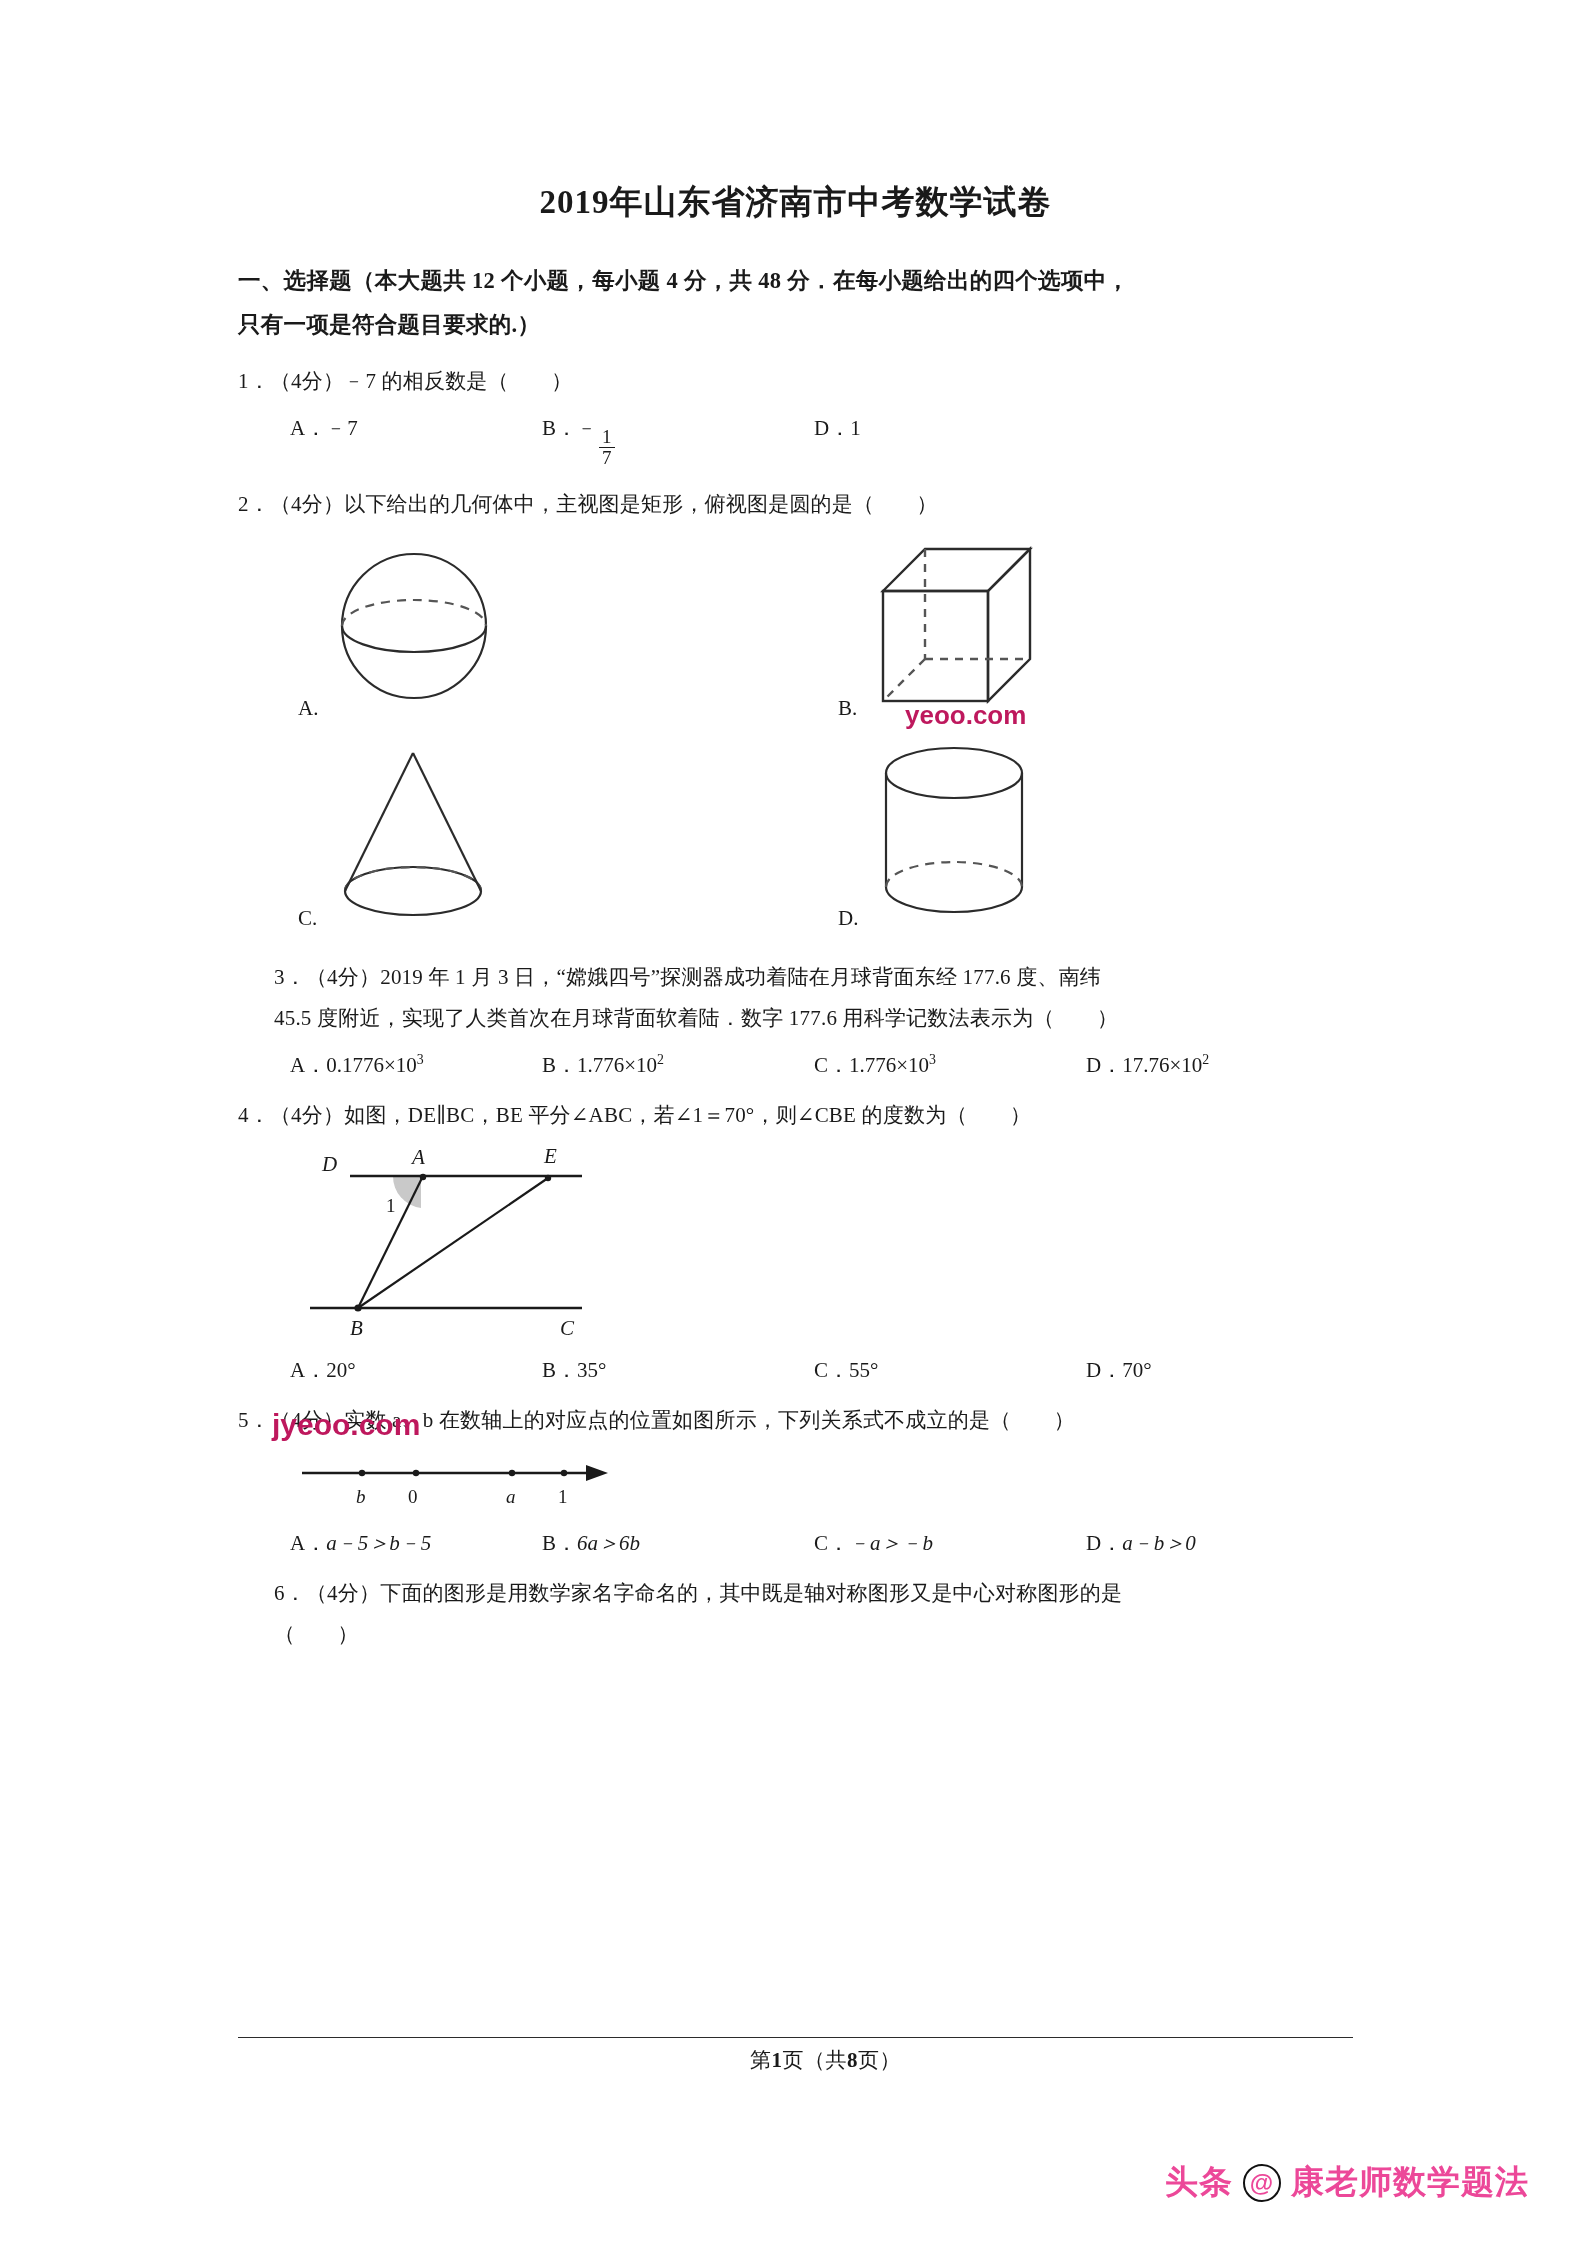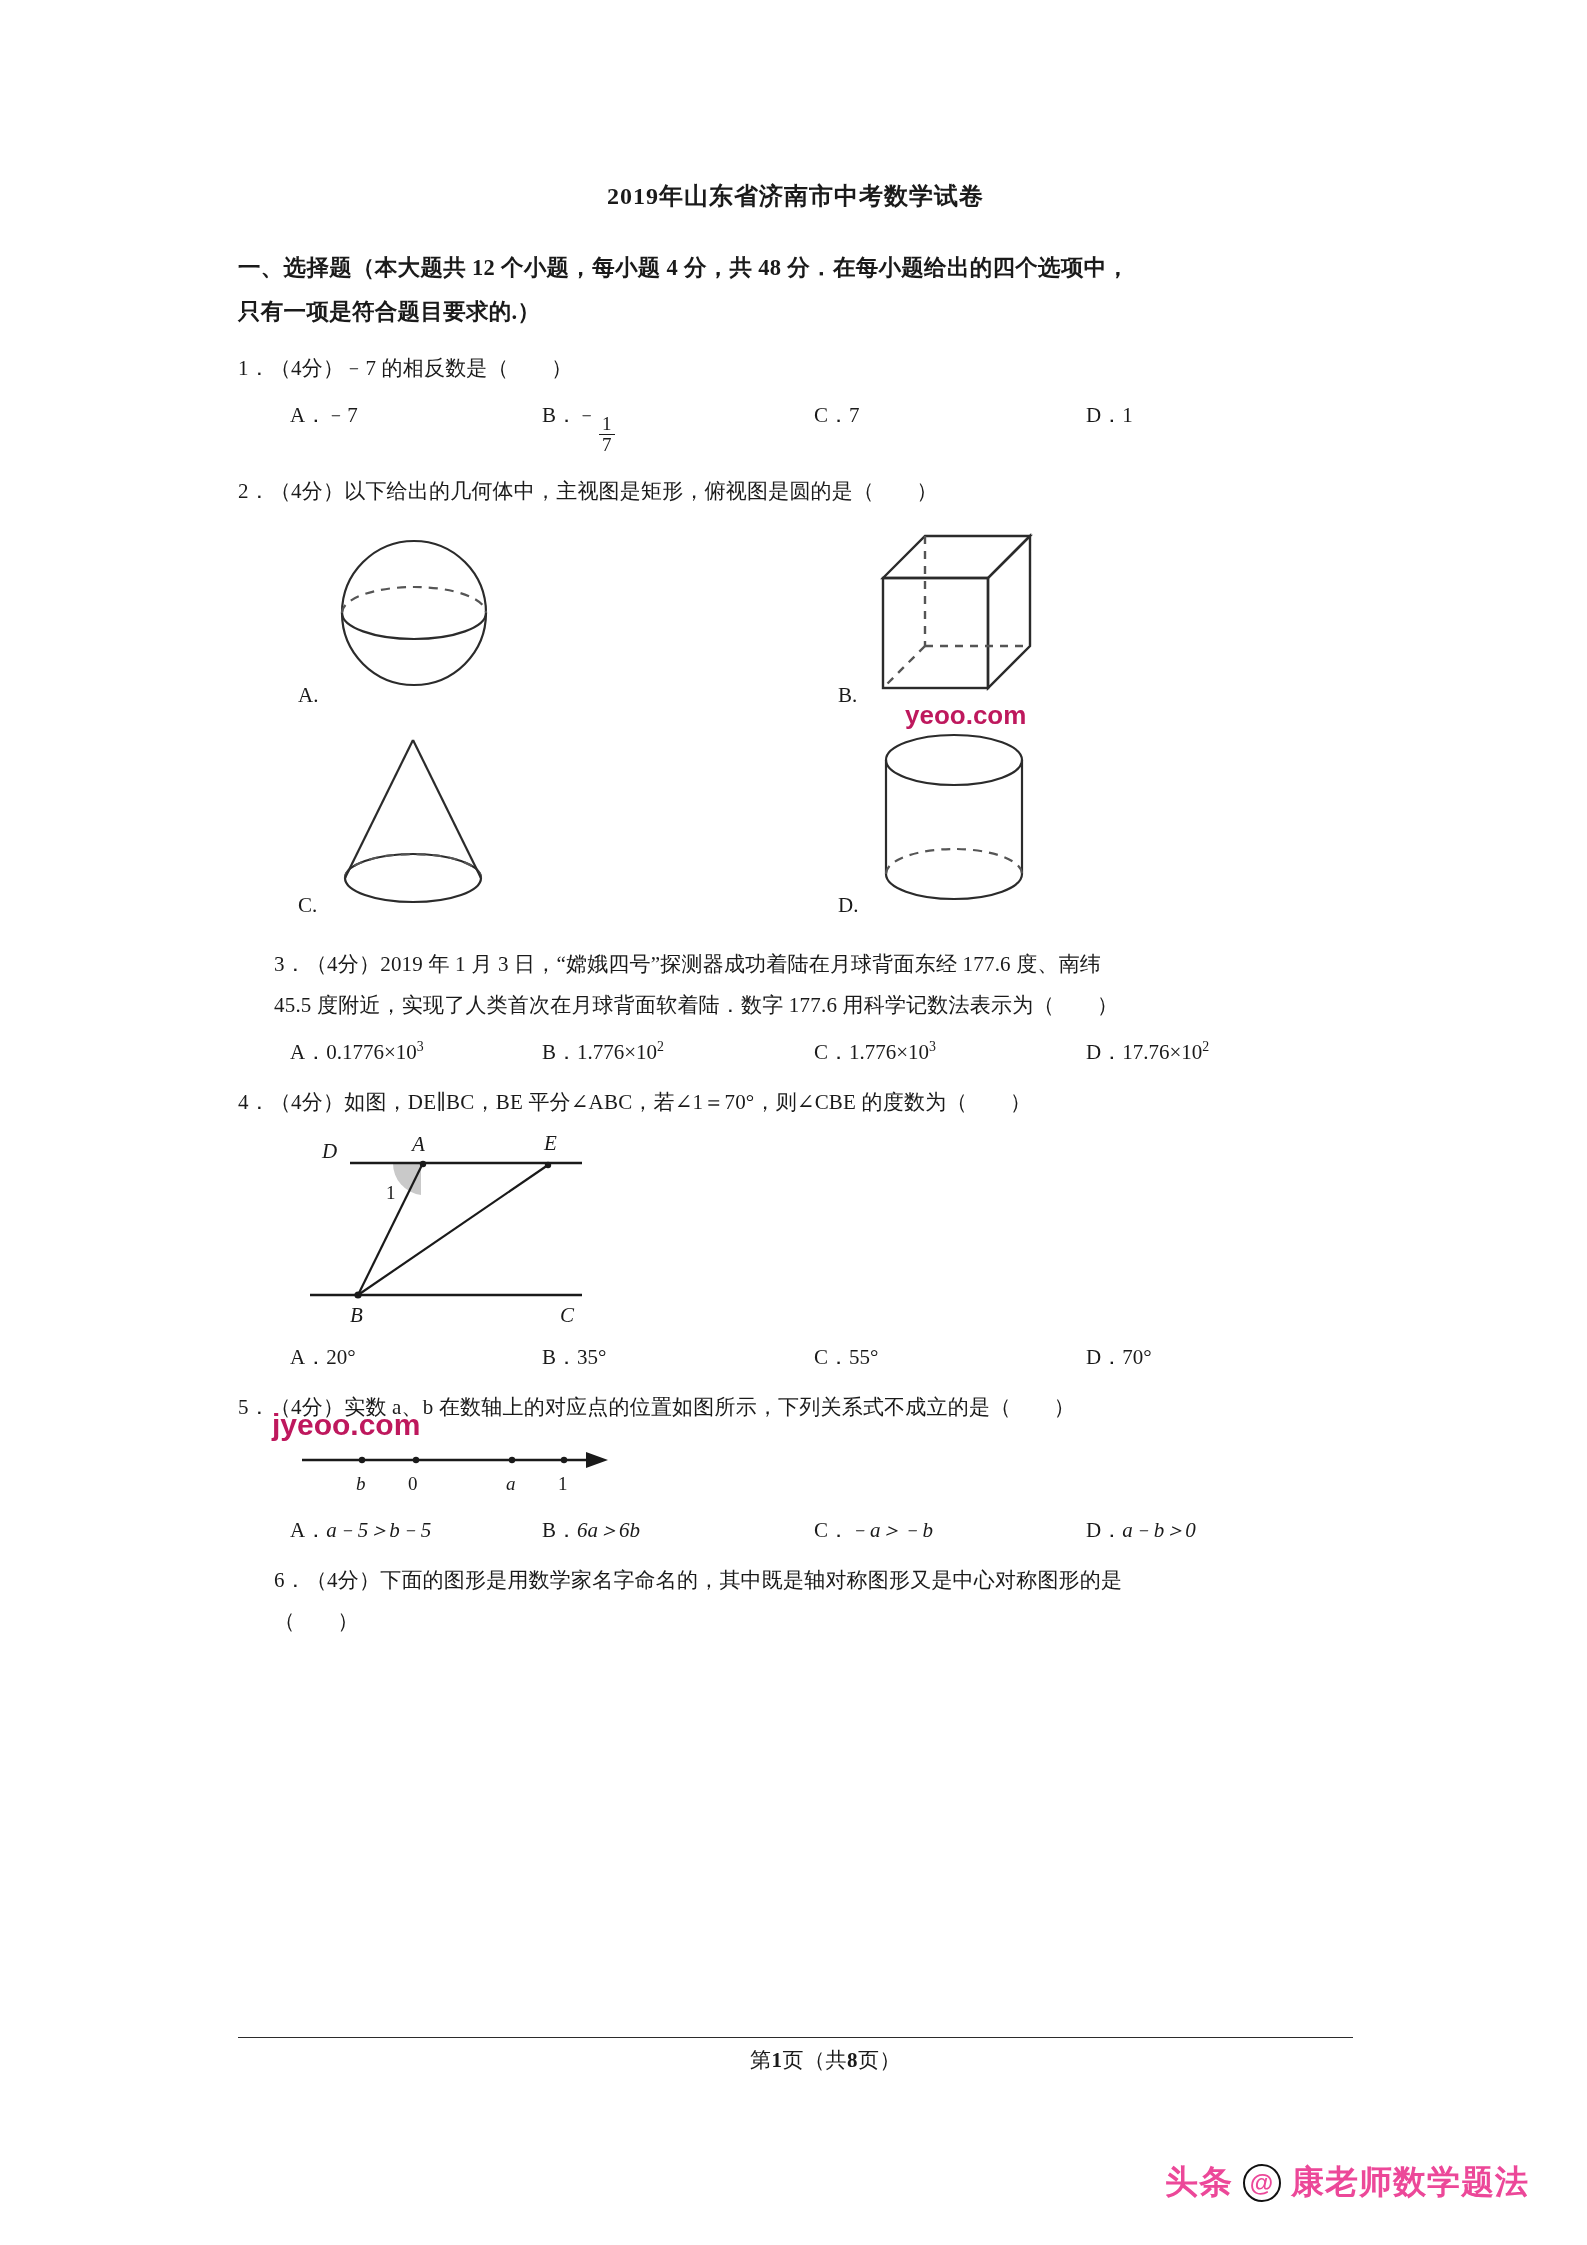--- a/index.html
+++ b/index.html
@@ -25,21 +25,21 @@
   .content {
     position: absolute;
     left: 238px;
     top: 180px;
     width: 1115px;
   }
 
   
   .doc-title {
     text-align: center;
-    font-size: 24px;
+    font-size: 33px;
     font-weight: bold;
     letter-spacing: 1px;
     margin: 0 0 34px 0;
     font-family: "Liberation Serif", "DejaVu Serif", serif;
   }
 
   
   .section-head {
     font-size: 22.5px;
     font-weight: bold;
@@ -198,23 +198,20 @@
       <div class="q-text">1．（4分）﹣7 的相反数是（　　）</div>
       <div class="options">
         <div class="opt opt-a">
           <span>A．</span><span>﹣7</span>
         </div>
         <div class="opt opt-b">
           <span>B．</span><span>﹣</span><span class="frac">
               <span class="num">1</span>
               <span class="den">7</span>
             </span>
-        </div>
-        <div class="opt opt-c">
-          <span>C．</span><span>7</span>
         </div>
         <div class="opt opt-d">
           <span>D．</span><span>1</span>
         </div>
       </div>
     </div>
 
     <div class="question">
       <div class="q-text">2．（4分）以下给出的几何体中，主视图是矩形，俯视图是圆的是（　　）</div>
 

